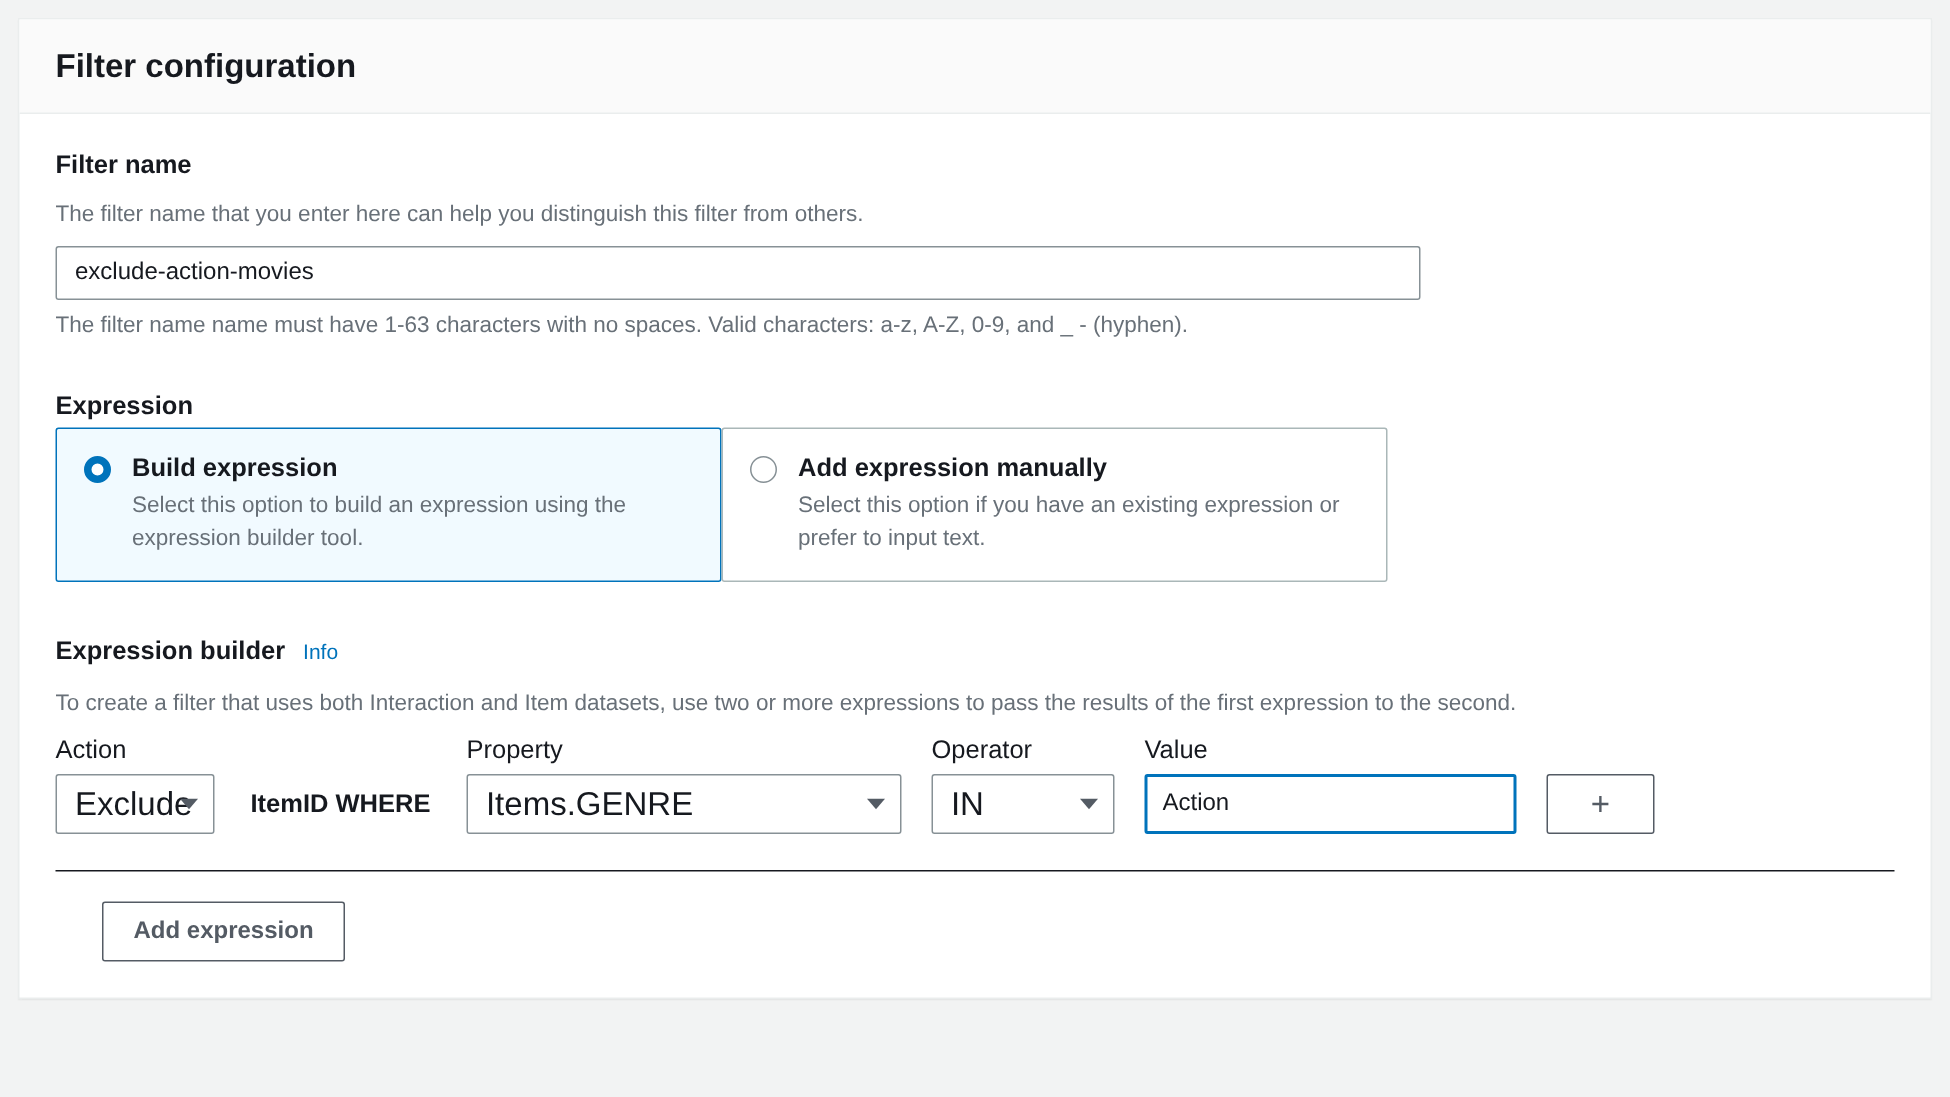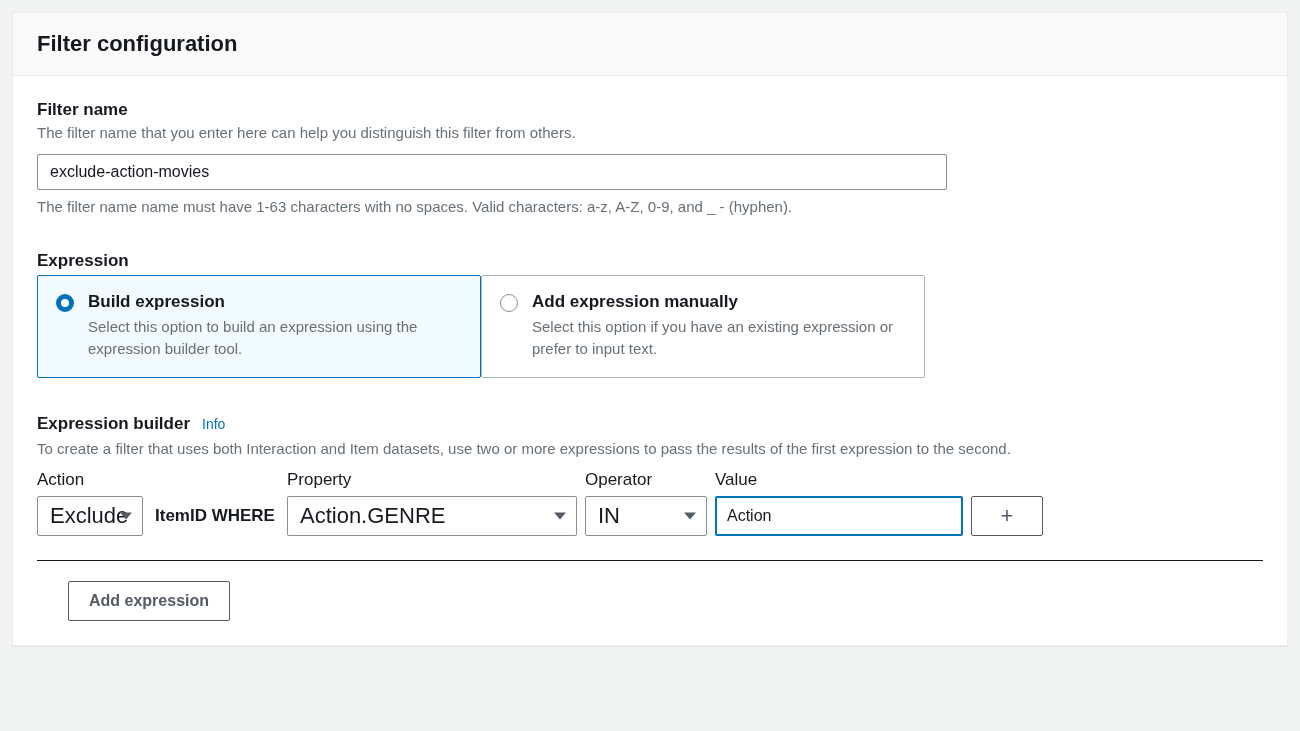--- a/index.html
+++ b/index.html
@@ -32,21 +32,21 @@
   .field-group { margin-bottom: 36px; }
   .label {
     font-size: 17px;
     font-weight: 700;
     color: #16191f;
     margin-bottom: 2px;
   }
   .hint {
     font-size: 15px;
     color: #687078;
-    margin-top: 2px;
+    margin-top: 12px;
     margin-bottom: 10px;
     line-height: 1.45;
   }
   input[type="text"].text-input {
     width: 910px;
     max-width: 100%;
     padding: 8px 12px;
     font-size: 16px;
     border: 1px solid #879196;
     border-radius: 2px;
@@ -112,21 +112,21 @@
   .info-link {
     color: #0073bb;
     font-size: 14px;
     font-weight: 400;
     cursor: pointer;
   }
 
   .builder-row {
     display: flex;
     align-items: flex-end;
-    gap: 8px;
+    gap: 20px;
     margin-top: 6px;
   }
   .builder-col { display: flex; flex-direction: column; }
   .col-label {
     font-size: 17px;
     font-weight: 400;
     color: #16191f;
     margin-bottom: 6px;
   }
   .select {
@@ -251,21 +251,21 @@
             <span>Exclude</span>
             <span class="caret"></span>
           </div>
         </div>
 
         <div class="where-text">ItemID WHERE</div>
 
         <div class="builder-col">
           <div class="col-label">Property</div>
           <div class="select" style="width:290px">
-            <span>Action.GENRE</span>
+            <span>Items.GENRE</span>
             <span class="caret"></span>
           </div>
         </div>
 
         <div class="builder-col">
           <div class="col-label">Operator</div>
           <div class="select" style="width:122px">
             <span>IN</span>
             <span class="caret"></span>
           </div>

